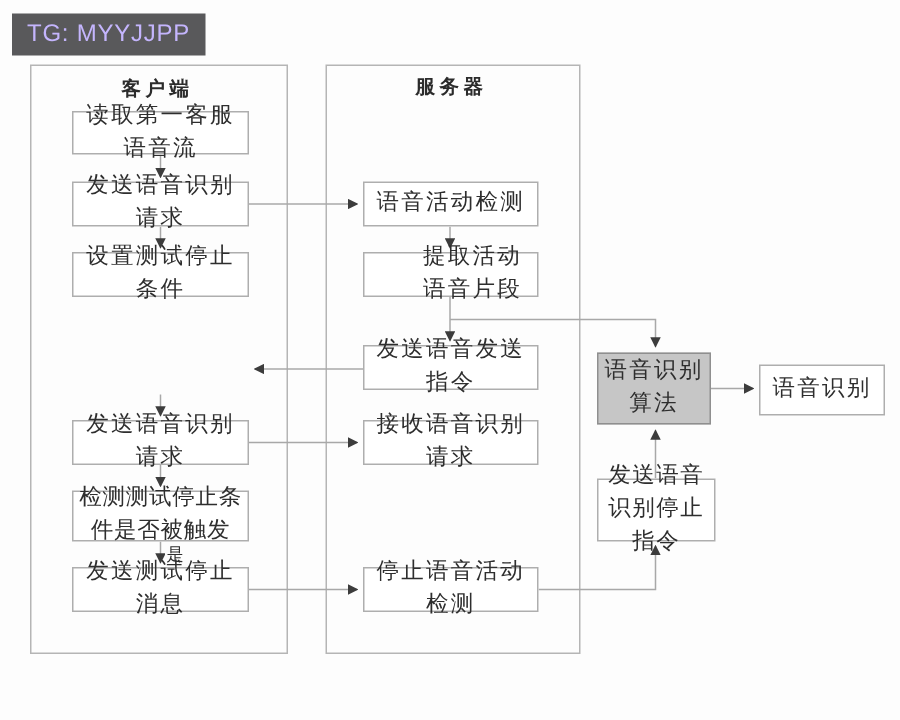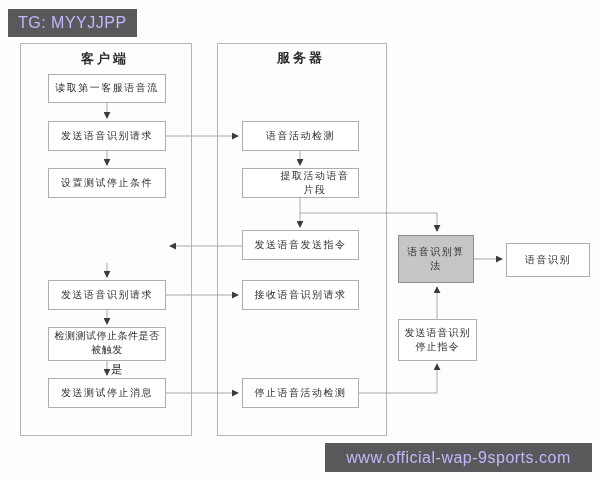--- a/index.html
+++ b/index.html
@@ -20,33 +20,33 @@
   #frame-client{left:20px;top:43px;width:170px;height:391px;}
   #frame-server{left:217px;top:43px;width:168px;height:391px;}
   .frame-title{
     position:absolute;text-align:center;font-weight:bold;font-size:13px;
     color:#2b2b2b;letter-spacing:3px;
   }
   #title-client{left:20px;top:50px;width:170px;}
   #title-server{left:217px;top:49px;width:168px;}
   .node{
     position:absolute;box-sizing:border-box;background:#ffffff;
-    border:1px solid #aeaeae;color:#2e2e2e;font-size:10px;
+    border:1px solid #aeaeae;color:#2e2e2e;font-size:15px;
     display:flex;align-items:center;justify-content:center;text-align:center;
     letter-spacing:1.5px;line-height:1.45;padding:1px 3px;
   }
   .node.gray{background:#c6c6c6;border:1px solid #8f8f8f;}
   
   .cnode{left:48px;width:118px;}
   #n-read-first{top:74px;height:29px;}
   #n-send-req-1{top:121px;height:30px;}
   #n-set-stop-cond{top:168px;height:30px;}
   #n-read-second{top:232px;height:31px;}
   #n-send-req-2{top:280px;height:30px;}
-  #n-check-stop-cond{top:327px;height:34px;letter-spacing:0.5px;font-family:Liberation Mono, monospace;}
+  #n-check-stop-cond{top:327px;height:34px;letter-spacing:0.5px;}
   #n-send-stop-msg{top:378px;height:30px;}
   
   .snode{left:242px;width:117px;}
   #n-vad{top:121px;height:30px;}
   #n-extract{top:168px;height:30px;padding-left:32px;}
   #n-send-voice-cmd{top:230px;height:30px;}
   #n-recv-req{top:280px;height:30px;}
   #n-stop-vad{top:378px;height:30px;}
   
   #n-asr-algo{left:398px;top:235px;width:76px;height:48px;}
@@ -58,23 +58,20 @@
   }
   #connectors{position:absolute;left:0;top:0;pointer-events:none;}
 </style>
 </head>
 <body>
 
 <div id="stage">
 
   <div class="badge" id="badge-tg">
     <span>TG: MYYJJPP</span>
-  </div>
-  <div class="badge" id="badge-site">
-    <span>www.official-wap-9sports.com</span>
   </div>
 
   <div class="frame" id="frame-client"></div>
   <div class="frame" id="frame-server"></div>
   <div class="frame-title" id="title-server">服务器</div>
   <div class="frame-title" id="title-client">客户端</div>
 
   <svg id="connectors" width="600" height="480" viewBox="0 0 600 480">
     <defs>
       <marker id="ah" viewBox="0 0 8 8" refX="7" refY="4" markerWidth="7" markerHeight="7" orient="auto">

